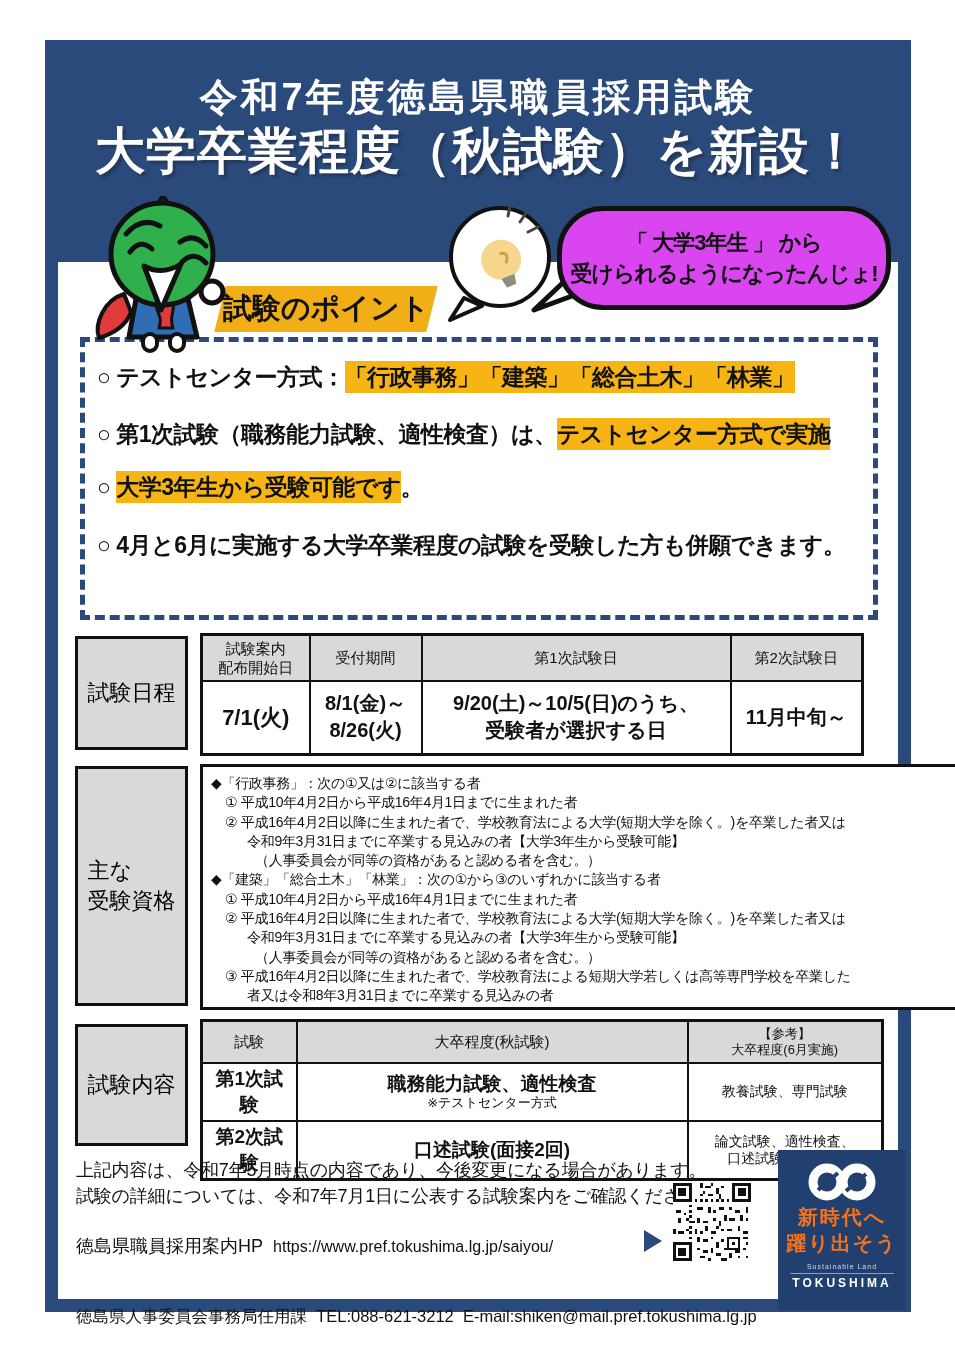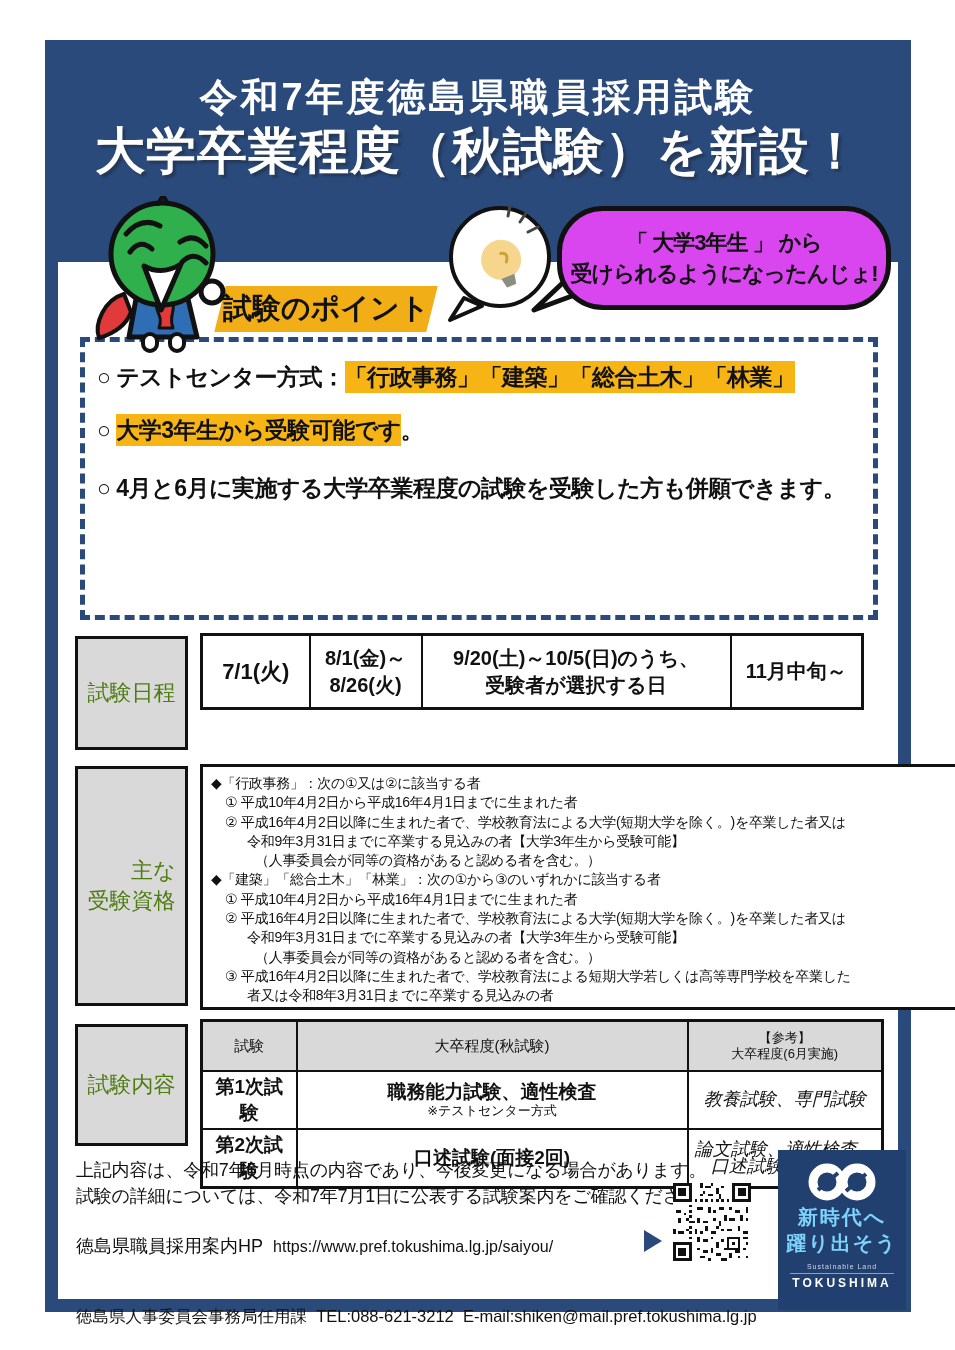--- a/index.html
+++ b/index.html
@@ -30,55 +30,55 @@
   #speech-tail{left:530px;top:272px;z-index:2;}
   
   #dashed-box{left:80px;top:337px;width:798px;height:283px;box-sizing:border-box;
     border:5px dashed #2a4a7b;padding:14px 12px 0 12px;}
   .pt-line{font-size:23px;font-weight:bold;letter-spacing:-0.5px;white-space:nowrap;}
   .pt-line .hl{background:#f7b515;padding:3px 0;}
   .pt-sub{padding-left:46px;margin-top:6px;}
   .mt1{margin-top:6px;} .mt2{margin-top:26px;} .mt3{margin-top:22px;} .mt4{margin-top:27px;}
   
   .sec-label{background:#d9d9d9;border:3px solid #111;box-sizing:border-box;
-    display:flex;align-items:center;justify-content:center;text-align:right;
-    font-size:22px;line-height:30px;color:#4d7c0f;}
+    display:flex;align-items:center;justify-content:center;text-align:left;
+    font-size:22px;line-height:30px;color:#000000;}
   
   table{border-collapse:collapse;table-layout:fixed;}
   .dtab{border:3px solid #111;background:#fff;}
   .dtab th,.dtab td{border:2.5px solid #111;text-align:center;vertical-align:middle;
     padding:2px 4px;box-sizing:border-box;}
   .dtab th{background:#d9d9d9;font-weight:normal;font-size:15px;line-height:19px;}
   #sched-table{left:200px;top:633px;}
   #sched-table td{font-size:20px;font-weight:bold;line-height:27px;}
   #sched-table td.big{font-size:22px;}
   #content-table{left:200px;top:1019px;}
   #content-table td.rowname{font-size:19px;font-weight:bold;}
   #content-table .main{font-size:19px;font-weight:bold;line-height:22px;}
   #content-table .sub{font-size:13px;font-weight:normal;line-height:15px;}
-  #content-table td.ref{font-size:18px;line-height:17px;font-style:italic;}
+  #content-table td.ref{font-size:14px;line-height:17px;}
   #content-table th.small{font-size:13px;line-height:16px;}
   
   #elig-box{left:200px;top:764px;width:771px;height:246px;box-sizing:border-box;
     border:3px solid #111;background:#fff;padding:7px 8px;}
   .elig-line{font-size:14px;line-height:19.3px;letter-spacing:-0.3px;white-space:nowrap;}
   .ind1{padding-left:14px;} .ind2{padding-left:36px;} .ind3{padding-left:44px;}
   
   .note{left:76px;width:600px;font-size:18px;letter-spacing:-0.2px;white-space:nowrap;}
   #hp-line{left:76px;top:1234px;font-size:18px;white-space:nowrap;}
   #hp-line .url{font-size:16px;}
   #contact-line{left:76px;top:1262px;font-size:16.5px;white-space:nowrap;margin-top:44px;}
   #arrow{left:644px;top:1230px;width:0;height:0;
     border-top:11px solid transparent;border-bottom:11px solid transparent;
     border-left:18px solid #2a4a7b;}
   #qr{left:673px;top:1183px;width:78px;height:78px;}
   
   #logo-box{left:778px;top:1150px;width:128px;height:160px;background:#21406f;
     display:flex;flex-direction:column;align-items:center;box-sizing:border-box;padding-top:10px;}
-  #logo-box .slogan{color:#7dd3fc;font-size:20px;font-weight:bold;line-height:26px;letter-spacing:2px;}
+  #logo-box .slogan{color:#f97316;font-size:20px;font-weight:bold;line-height:26px;letter-spacing:2px;}
   #logo-box .tagline{color:#cfd8e8;font-size:7px;margin-top:7px;letter-spacing:1px;}
   #logo-box .rule{width:104px;border-top:1px solid #8fa0bd;margin:3px 0 2px 0;}
   #logo-box .brand{color:#fff;font-size:12px;font-weight:bold;letter-spacing:3px;}
 </style>
 </head>
 <body>
 
 <div class="abs" id="frame"></div>
 <div class="abs" id="header-band"></div>
 <div class="abs" id="title1">令和7年度徳島県職員採用試験</div>
@@ -124,37 +124,47 @@
 </svg>
 <div class="abs" id="speech">
   <div>「 大学3年生 」 から</div>
   <div>受けられるようになったんじょ!</div>
 </div>
 
 <div class="abs" id="dashed-box">
   <div class="pt-line mt1">
     <span>○ </span><span>テストセンター方式：</span><span class="hl">「行政事務」「建築」「総合土木」「林業」</span>
   </div>
+  <div class="pt-line mt2">
+    <span>○ </span><span>第1次試験（職務能力試験、適性検査）は、</span><span class="hl">テストセンター方式で実施</span>
+  </div>
   <div class="pt-line mt3">
     <span>○ </span><span class="hl">大学3年生から受験可能です</span><span>。</span>
   </div>
   <div class="pt-line mt4">
     <span>○ </span><span>4月と6月に実施する大学卒業程度の試験を受験した方も併願できます。</span>
   </div>
 </div>
 
 <div class="abs sec-label pre" style="left:75px;top:636px;width:113px;height:114px;">試験日程</div>
 <table class="abs dtab" id="sched-table">
   <colgroup>
       <col style="width:108px">
       <col style="width:112px">
       <col style="width:309px">
       <col style="width:132px">
     </colgroup>
   <tbody>
+      <tr style="height:46px;">
+    <th class="pre">試験案内
+配布開始日</th>
+    <th>受付期間</th>
+    <th>第1次試験日</th>
+    <th>第2次試験日</th>
+  </tr>
   <tr style="height:74px;">
     <td class="big">7/1(火)</td>
     <td class="pre">8/1(金)～
 8/26(火)</td>
     <td class="pre">9/20(土)～10/5(日)のうち、
 受験者が選択する日</td>
     <td>11月中旬～</td>
   </tr>
 </tbody>
   </table>
@@ -177,21 +187,21 @@
 </div>
 
 <div class="abs sec-label" style="left:75px;top:1024px;width:113px;height:122px;">試験内容</div>
 <table class="abs dtab" id="content-table">
   <colgroup>
       <col style="width:95px">
       <col style="width:391px">
       <col style="width:195px">
     </colgroup>
   <tbody>
-      <tr style="height:50px;">
+      <tr style="height:42px;">
     <th>試験</th>
     <th>大卒程度(秋試験)</th>
     <th class="small pre">【参考】
 大卒程度(6月実施)</th>
   </tr>
   <tr style="height:47px;">
     <td class="rowname">第1次試験</td>
     <td>
       <div class="main">職務能力試験、適性検査</div>
       <div class="sub">※テストセンター方式</div>

